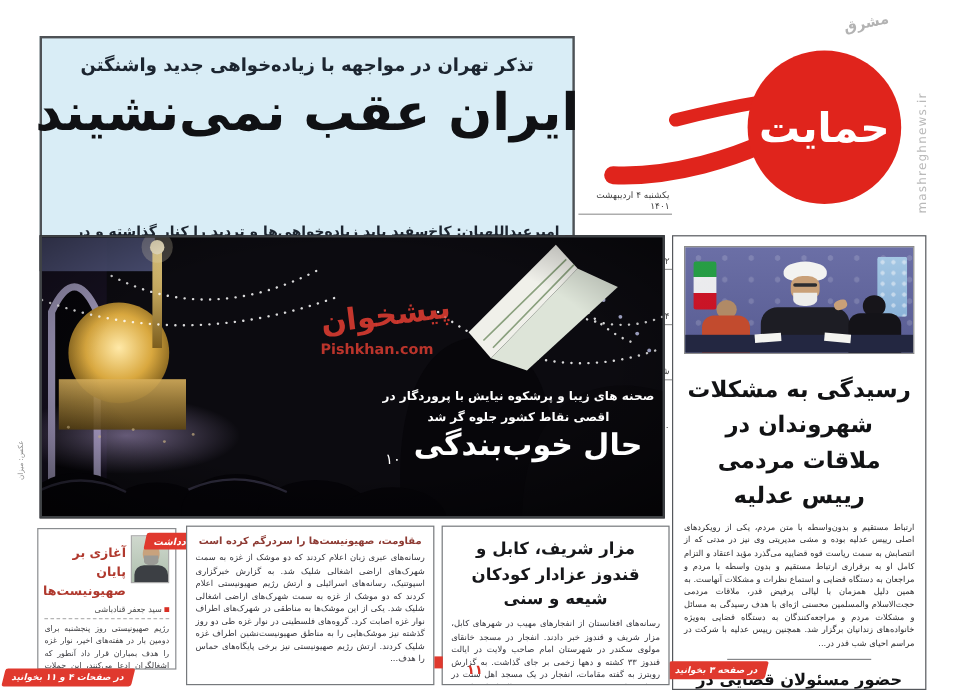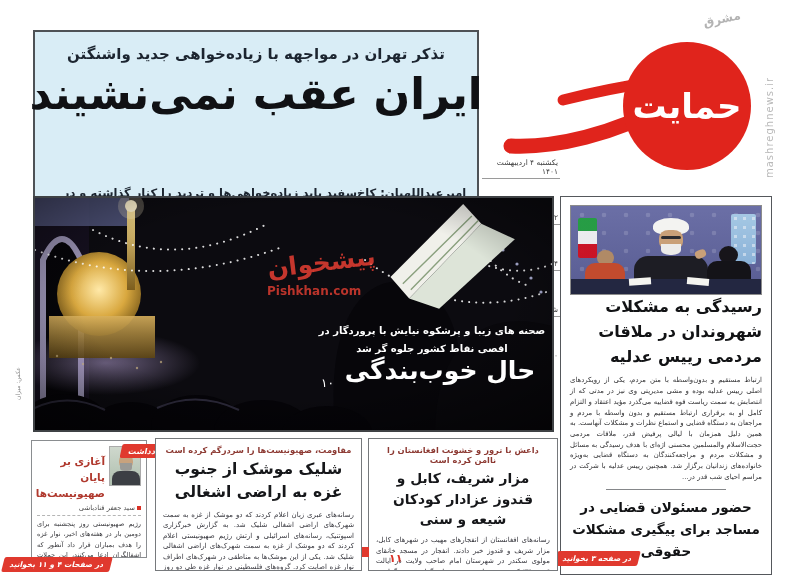--- a/index.html
+++ b/index.html
@@ -35,21 +35,21 @@
   .ph-wm-en { left:232px; top:86px; color:rgba(230,62,50,.8); font-size:12px; font-weight:bold; direction:ltr; }
   .ph-credit { left:6px; top:378px; font-size:6px; color:#8a8a8a; transform:rotate(-90deg); transform-origin:left top; }
 
   
   .jud-box { left:560px; top:196px; width:212px; height:379px; background:#fff; border:1.5px solid #55585c; padding:8px 9px; overflow:hidden; }
   .jud-photo { position:relative; width:100%; height:90px; overflow:hidden; border:1px solid #8c8c8c;
                background:linear-gradient(#6b6fa6,#585c92);
                background-image:radial-gradient(circle, rgba(255,255,255,.15) 2px, transparent 2.6px), linear-gradient(#6b6fa6,#585c92);
                background-size:22px 18px, 100% 100%; }
   .jud-caption { margin-top:7px; text-align:center; font-size:9.5px; font-weight:bold; color:#7d3b35; }
-  .jud-headline { margin-top:0; text-align:right; font-size:16px; font-weight:bold; color:#121315; line-height:1.55; }
+  .jud-headline { margin-top:16px; text-align:center; font-size:19px; font-weight:bold; color:#121315; line-height:1.55; }
   .jud-body { margin-top:6px; font-size:6.9px; line-height:1.55; text-align:justify; text-align-last:right; color:#2e2e30; }
   .rule { border-top:1px solid #85878a; width:62%; margin:7px auto 7px; }
   .jud-h2 { text-align:center; font-size:13.5px; font-weight:bold; color:#121315; line-height:1.6; }
   .ptag { position:absolute; background:#e0392e; color:#fff; font-size:7.5px; font-weight:bold;
           padding:2.5px 7px 3px; transform:skewX(-14deg); border-radius:2px; white-space:nowrap; }
 
   
   .news-box { background:#fff; border:1.2px solid #76797c; padding:6px 7px; overflow:hidden; }
   .nb-kicker { text-align:center; font-size:8.3px; font-weight:bold; color:#8d3a33; }
   .nb-headline { margin-top:3px; text-align:center; font-size:15.5px; font-weight:bold; color:#16171a; line-height:1.5; }
@@ -251,25 +251,23 @@
     </div>
     <div class="note-body">رژیم صهیونیستی روز پنجشنبه برای دومین بار در هفته‌های اخیر، نوار غزه را هدف بمباران قرار داد آنطور که اشغالگران ادعا می‌کنند، این حملات در پاسخ به دومین حمله موشکی از غزه به جنوب سرزمین‌های اشغالی بوده...</div>
   </div>
   <div class="abs note-label">
     <span>یادداشت</span>
   </div>
   <div class="ptag" style="left:3px; top:557px;">در صفحات ۴ و ۱۱ بخوانید</div>
 
   <div class="abs news-box" style="left:155px; top:438px; width:207px; height:133px;">
     <div class="nb-kicker">مقاومت، صهیونیست‌ها را سردرگم کرده است</div>
-    <div class="nb-headline">شلیک موشک از جنوب غزه به اراضی اشغالی</div>
     <div class="nb-body">رسانه‌های عبری زبان اعلام کردند که دو موشک از غزه به سمت شهرک‌های اراضی اشغالی شلیک شد. به گزارش خبرگزاری اسپوتنیک، رسانه‌های اسرائیلی و ارتش رژیم صهیونیستی اعلام کردند که دو موشک از غزه به سمت شهرک‌های اراضی اشغالی شلیک شد. یکی از این موشک‌ها به مناطقی در شهرک‌های اطراف نوار غزه اصابت کرد. گروه‌های فلسطینی در نوار غزه طی دو روز گذشته نیز موشک‌هایی را به مناطق صهیونیست‌نشین اطراف غزه شلیک کردند. ارتش رژیم صهیونیستی نیز برخی پایگاه‌های حماس را هدف...</div>
   </div>
 
   <div class="abs news-box" style="left:368px; top:438px; width:190px; height:133px;">
-    <div class="nb-kicker">داعش با ترور و خشونت افغانستان را ناامن کرده است</div>
     <div class="nb-headline afg-headline">مزار شریف، کابل و قندوز عزادار کودکان شیعه و سنی</div>
     <div class="nb-body">رسانه‌های افغانستان از انفجارهای مهیب در شهرهای کابل، مزار شریف و قندوز خبر دادند. انفجار در مسجد خانقای مولوی سکندر در شهرستان امام صاحب ولایت در ایالت قندوز ۳۳ کشته و دهها زخمی بر جای گذاشت. به گزارش رویترز به گفته مقامات، انفجار در یک مسجد اهل سنت در جریان نماز جمعه در شهر قندوز در شمال افغانستان ۳۳ کشته و ده‌ها زخمی بر جای گذاشت. ذبیح‌الله مجاهد سخنگوی طالبان در توییتی آمار کشته‌شدگان را تایید کرد و گفت که ۴۳ نفر نیز زخمی شده‌اند. همچنین رسانه‌های افغانستان از وقوع انفجار در بزرگ‌ترین مسجد شیعیان مزار شریف خبر دادند. منابع محلی...</div>
     <div class="afg-pagenum">۱۱</div>
   </div>
   <div class="abs mini-red"></div>
 
 </div>
 
 </body></html>

